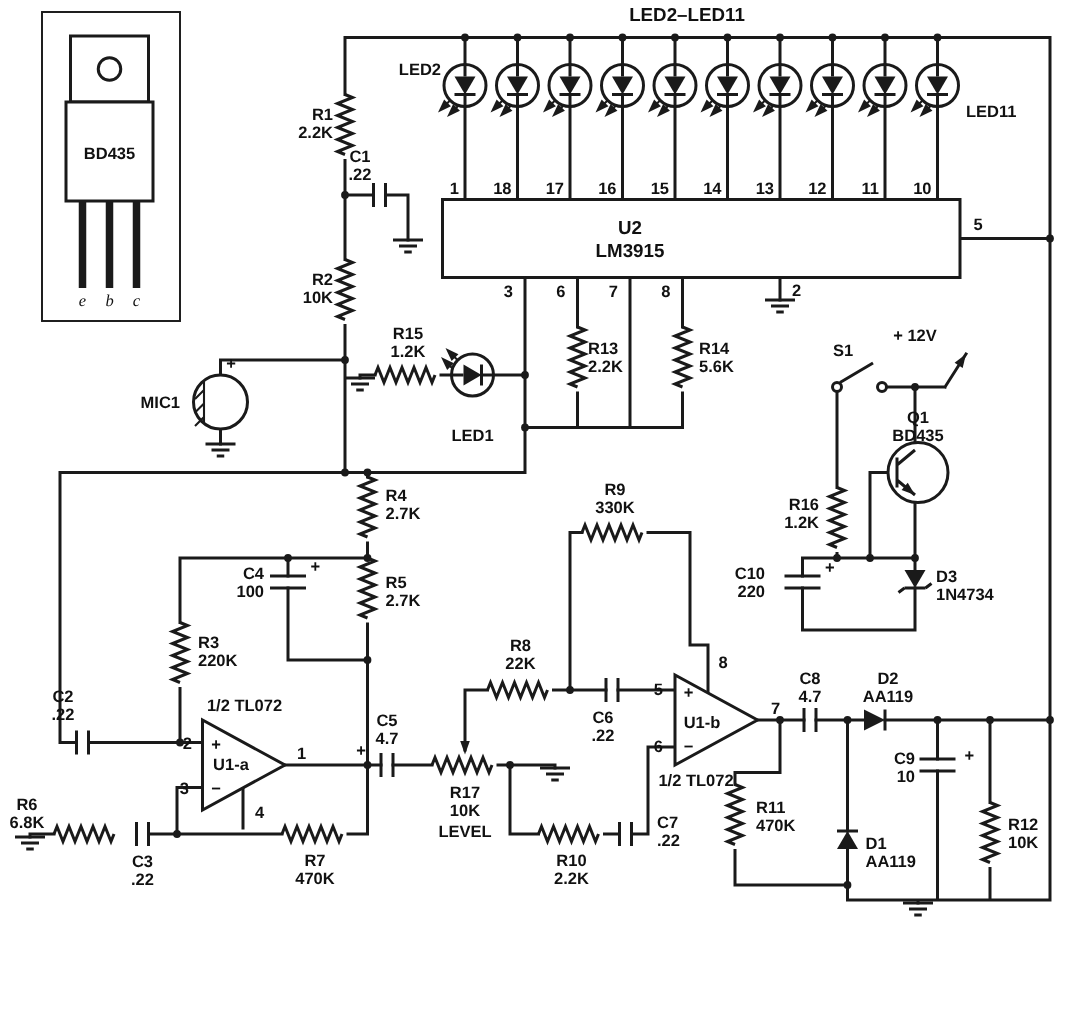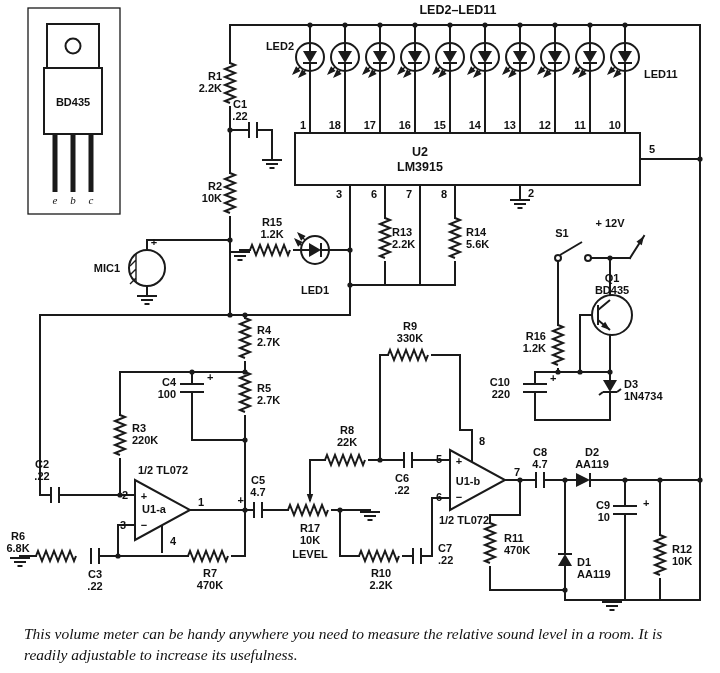--- a/index.html
+++ b/index.html
@@ -341,14 +341,13 @@
     <text x="577" y="566">D1</text>
     <text x="577" y="578">AA119</text>
     <text x="610" y="509" class="ae">C9</text>
     <text x="610" y="521" class="ae">10</text>
     <text x="643" y="507">+</text>
     <text x="672" y="553">R12</text>
     <text x="672" y="565">10K</text>
   </g>
 </svg>
 
-<div class="caption">This volume meter can be handy anywhere you need to measure the relative sound level in a room. It is readily adjustable to increase its usefulness.</div>
 </div>
 
 </body></html>

